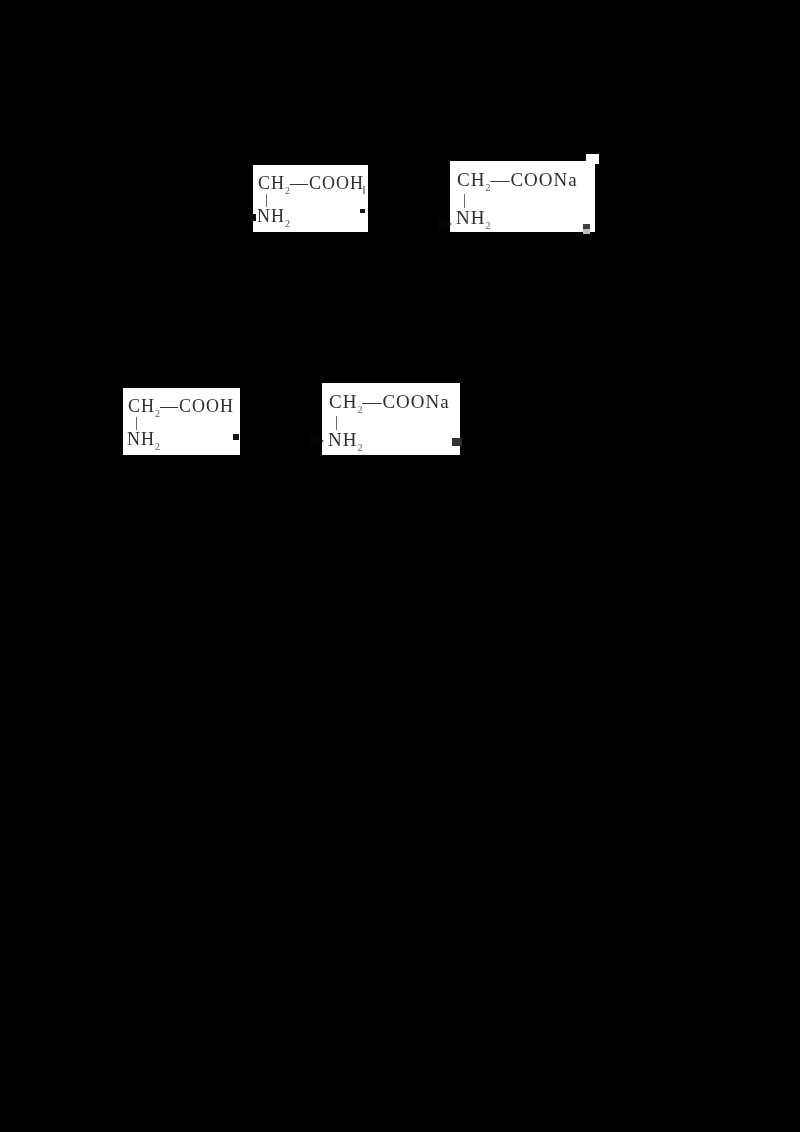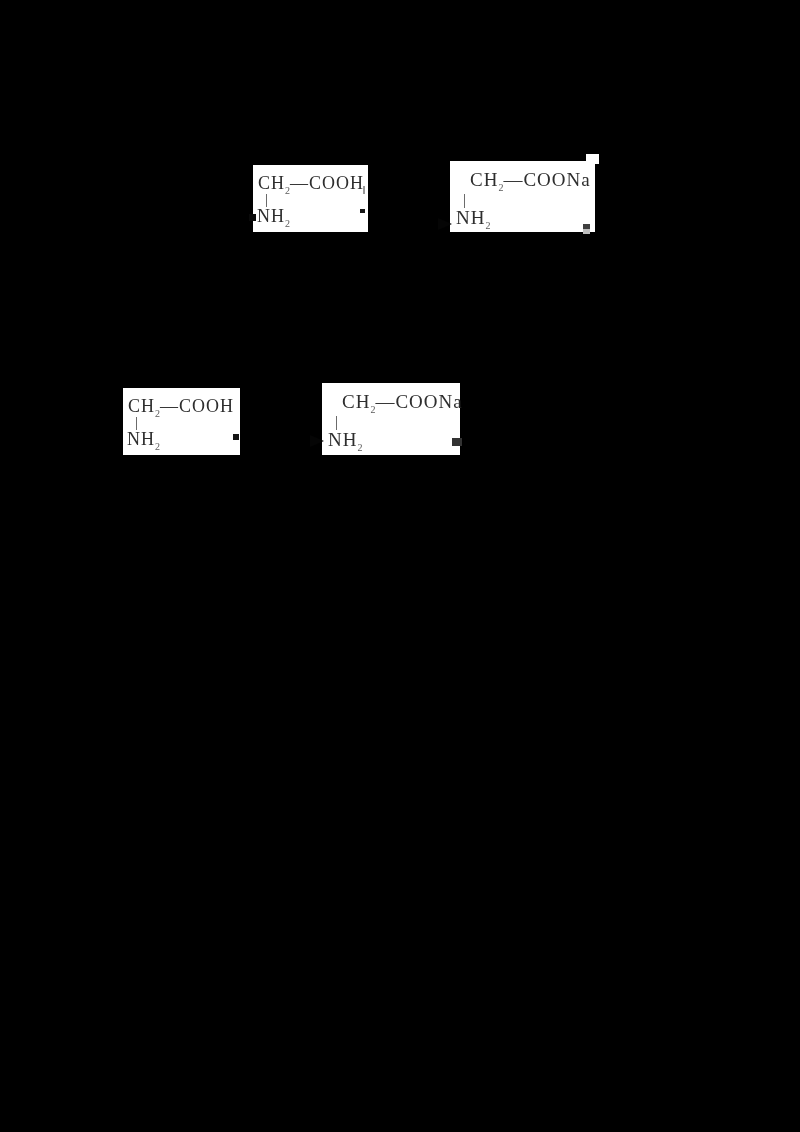--- a/index.html
+++ b/index.html
@@ -38,21 +38,21 @@
   .vb {
     position: absolute;
     width: 1px;
     background: #6b6b6b;
   }
   
   .v1 .l1 { top: 9px;  left: 5px; font-size: 18px; }
   .v1 .vb { left: 13px; top: 29px; height: 13px; }
   .v1 .l2 { left: 4px; top: 42px; font-size: 18px; }
   
-  .v2 .l1 { top: 9px;  left: 20px; font-size: 19px; }
+  .v2 .l1 { top: 9px;  left: 7px; font-size: 19px; }
   .v2 .vb { left: 14px; top: 33px; height: 14px; }
   .v2 .l2 { left: 6px; top: 47px; font-size: 19px; }
 
   
   .art { position: absolute; z-index: 2; }
   #a1 { left: 249px; top: 214px; width: 7px;  height: 7px; background: #0a0a0a; }
   #a2 { left: 363px; top: 186px; width: 2px;  height: 8px; background: #9a9a9a; }
   #a2b{ left: 360px; top: 209px; width: 5px;  height: 4px; background: #161616; }
   #a3 { left: 586px; top: 154px; width: 13px; height: 10px; background: #ffffff; z-index: 1; }
   #a4 { left: 438px; top: 218px; width: 0; height: 0;

